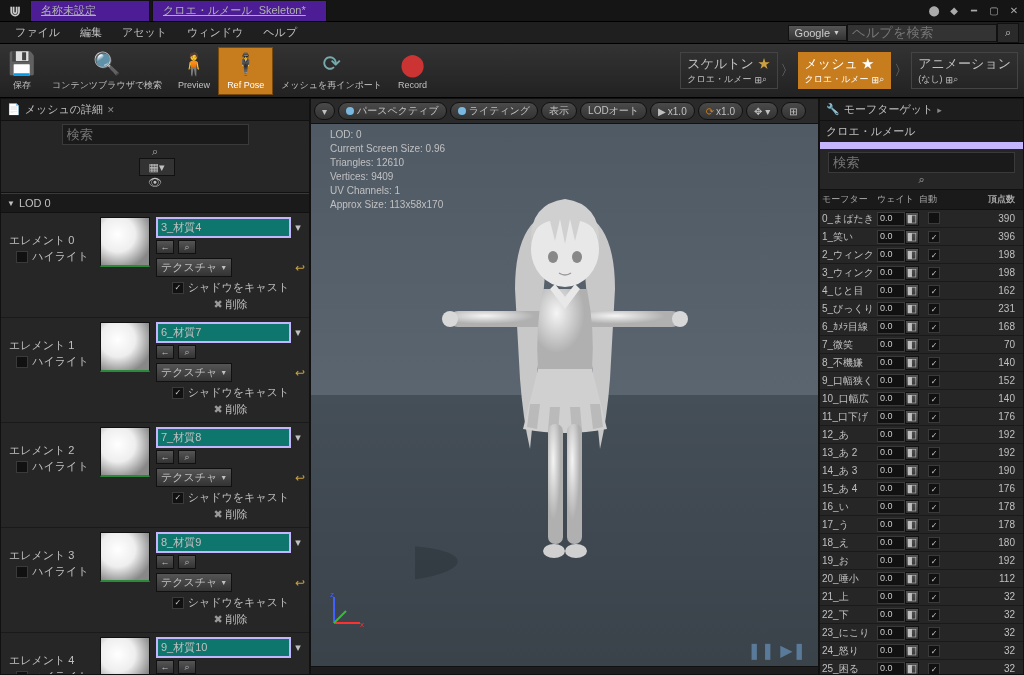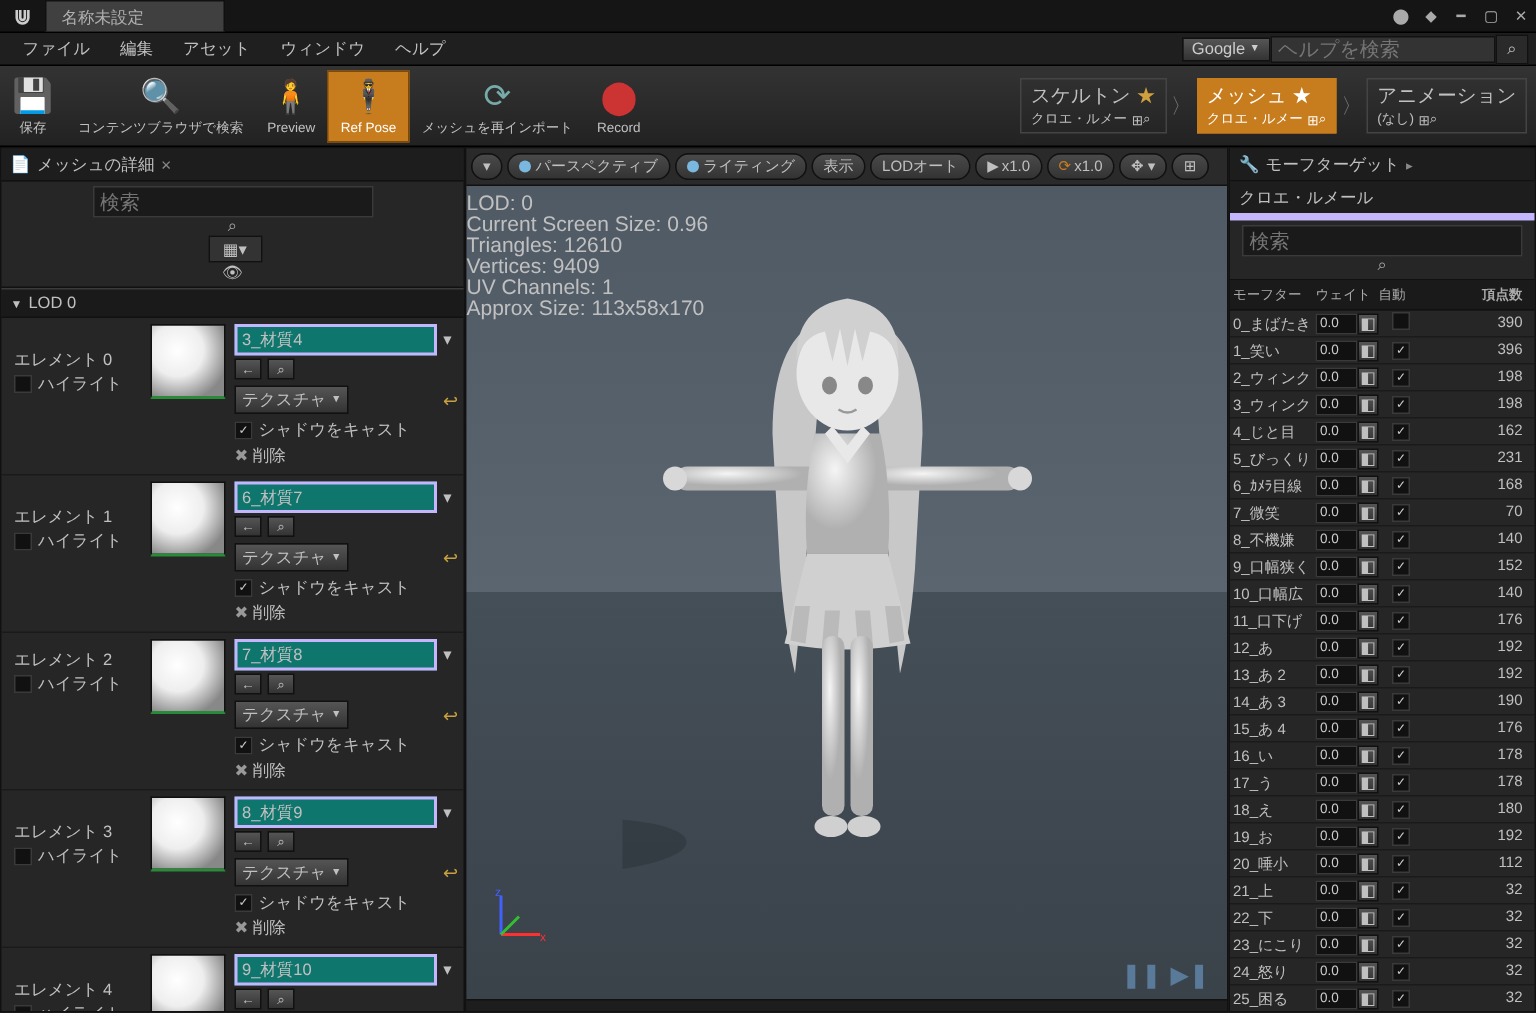--- a/index.html
+++ b/index.html
@@ -2,21 +2,21 @@
 <html><head>
 <meta charset="utf-8">
 <style>
 * { margin: 0; padding: 0; box-sizing: border-box; font-family: "Meiryo", "Segoe UI", sans-serif; }
 body { background: #1a1a1a; color: #c0c0c0; width: 1024px; height: 675px; overflow: hidden; font-size: 11px; }
 
 
 .titlebar { background: #151515; height: 22px; display: flex; align-items: center; border-bottom: 1px solid #000; }
 .titlebar .logo { width: 30px; display:flex; align-items:center; justify-content:center; color:#ccc; font-weight:bold; font-size:14px;}
 .titlebar .tabs { display: flex; height: 100%; }
-.titlebar .tab { background: #404040; border: 1px solid #111; border-bottom: none; padding: 2px 20px 2px 10px; margin-right: 2px; color: #b0b0b0; display:flex; align-items:flex-end; position:relative; min-width:120px;}
+.titlebar .tab { background: #4c1d95; border: 1px solid #111; border-bottom: none; padding: 2px 20px 2px 10px; margin-right: 2px; color: #b0b0b0; display:flex; align-items:flex-start; position:relative; min-width:120px;text-decoration:underline;}
 .titlebar .win { margin-left: auto; display: flex; align-items:center; }
 .titlebar .win div { width: 18px; height: 14px; margin: 0 1px; display:flex; align-items:center; justify-content:center; color:#aaa; font-size:10px;}
 .titlebar .chatdot { width:18px; height:14px; color:#3cb371; font-size:14px;}
 .titlebar .diamond { color:#3a66d8; font-size:10px;}
 
 
 .menubar { background: #1f1f1f; height: 22px; display: flex; align-items: center; padding: 0 5px; border-bottom: 1px solid #000; }
 .menubar .menuitem { padding: 2px 10px; color: #c0c0c0; }
 .menubar .right { margin-left: auto; display: flex; align-items: center; }
 .menubar .gbtn { background: linear-gradient(#555,#333); border: 1px solid #111; padding: 1px 6px; color: #ccc; display:flex; align-items:center;}
@@ -63,33 +63,33 @@
 .material-row .thumb { width:50px; height:50px; background:radial-gradient(circle at 35% 35%, #fff 0%, #eee 40%, #bbb 60%, #888 80%); border:1px solid #111; border-bottom:2px solid #2a8a3a; flex-shrink:0;}
 .material-row .props { flex:1; padding-left:6px; min-width:0;}
 .material-row .mname { display:flex; align-items:center;}
 .material-row .mname .nf { flex:1; background:#0f766e; border:2px solid #c4b5fd; padding:1px 3px; color:#c0c0c0; white-space:nowrap; overflow:hidden;}
 .material-row .mname .dd { width:14px; text-align:center;}
 .material-row .arow { display:flex; gap:4px; padding:2px 0; align-items:center;}
 .material-row .arow .abtn { width:18px; height:14px; background:linear-gradient(#555,#333); border:1px solid #111; display:flex; align-items:center; justify-content:center; font-size:9px;}
 .material-row .texbtn { background:linear-gradient(#555,#333); border:1px solid #111; padding:1px 4px; display:flex; align-items:center;}
 .material-row .texbtn .dd{font-size:7px;margin-left:3px;}
 .material-row .revert { color:#c7a040; margin-left:auto; font-size:12px;}
-.material-row .chkrow { display:flex; align-items:center; padding:1px 0;}
+.material-row .chkrow { display:flex; align-items:center; padding:1px 0;justify-content:center;}
 .material-row .chkrow .cb { width:12px; height:12px; background:#111; border:1px solid #3a3a3a; margin-right:4px; display:flex; align-items:center; justify-content:center; font-size:8px; color:#ccc;}
 .material-row .chkrow .del { color:#999; margin-right:3px;}
 .matlist { overflow-y:auto; max-height:calc(100% - 50px);}
 
 
 .vp-toolbar { background:#2a2a2a; padding:3px; display:flex; gap:3px; flex-wrap:wrap; border-bottom:1px solid #111;}
 .vpbtn { background:linear-gradient(#4a4a4a,#333); border:1px solid #111; border-radius:10px; padding:1px 7px; display:flex; align-items:center; font-size:10px; white-space:nowrap;}
 .vpbtn .dot { width:8px; height:8px; border-radius:50%; margin-right:3px;}
 .vp-preview { background:#1a1a1a; padding:3px 8px; color:#888; display:flex;}
 .vp-preview .rp { color:#d0a020; margin-left:4px;}
 .viewport { background:linear-gradient(#505a65 0%, #5a6570 50%, #454f58 50%, #3a424a 100%); flex:1; position:relative;}
-.vp-info { position:absolute; top:4px; left:0; color:#c0c0c0; font-size:14px; line-height:14px;}
+.vp-info { position:absolute; top:4px; left:19px; color:#c0c0c0; font-size:10px; line-height:14px;}
 .char { position:absolute; left:50%; top:48%; transform:translate(-50%,-50%);}
 .gizmo { position:absolute; bottom:35px; left:15px;}
 .vp-controls { position:absolute; bottom:6px; right:12px; display:flex; gap:6px; color:#5a7a9a;}
 .vp-controls .c { font-size:16px;}
 .vp-bottom { height:8px; background:#1d1d1d; border-top:1px solid #111;}
 
 
 .mt-header { display:flex; background:#1a1a1a; border-bottom:1px solid #111; padding:3px 2px;}
 .mt-header div { font-size:9px; color:#aaa;}
 .mt-header .c1 { width:55px;}
@@ -112,20 +112,23 @@
 </style>
 </head>
 <body>
 
 <div class="titlebar">
   <div class="logo">⋓</div>
   <div class="tabs">
     <div class="tab">
         <span>名称未設定</span>
       </div>
+    <div class="tab">
+        <span>クロエ・ルメール_Skeleton*</span>
+      </div>
   </div>
   <div class="win">
     <div class="chatdot">⬤</div>
     <div class="diamond">◆</div>
     <div>━</div>
     <div>▢</div>
     <div>✕</div>
   </div>
 </div>
 
@@ -278,21 +281,21 @@
               <span>シャドウをキャスト</span>
             </div>
       <div class="chkrow">
               <span class="del">✖</span>
               <span>削除</span>
             </div>
     </div>
         </div>
         <div class="material-row">
     <div class="leftcol">
-      <div style="color:#c0c0c0;margin-top:4px">エレメント 2</div>
+      <div style="color:#c0c0c0;margin-top:14px">エレメント 2</div>
       <div class="chkrow">
               <span class="cb"></span>
               <span>ハイライト</span>
             </div>
     </div>
     <div class="thumb"></div>
     <div class="props">
       <div class="mname">
               <div class="nf">7_材質8</div>
               <span class="dd">▾</span>
@@ -467,21 +470,21 @@
     </div>
     <div class="vp-bottom"></div>
   </div>
 
   <div class="panel rightpanel">
     <div class="panel-header">
       <span class="pico">🔧</span>
       <span>モーフターゲット</span>
         <span class="closetab">▸</span>
     </div>
-    <div style="background:#1d1d1d;padding:3px 6px;border-bottom:5px solid #c4b5fd">クロエ・ルメール</div>
+    <div style="background:#1d1d1d;padding:3px 6px;border-bottom:7px solid #c4b5fd">クロエ・ルメール</div>
     <div class="searchrow">
       <input placeholder="検索" style="">
       <span class="sic">⌕</span>
     </div>
     <div class="mt-header">
       <div class="c1">モーフター</div>
       <div class="c2">ウェイト</div>
       <div class="c3">自動</div>
       <div class="c4">頂点数</div>
     </div>

